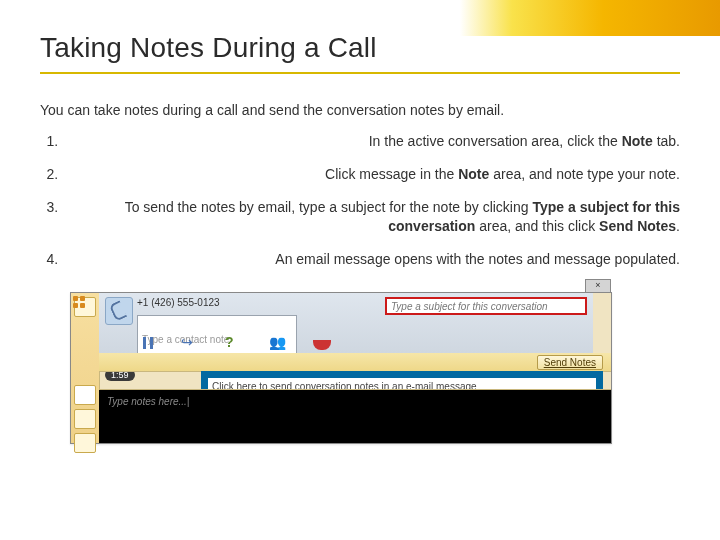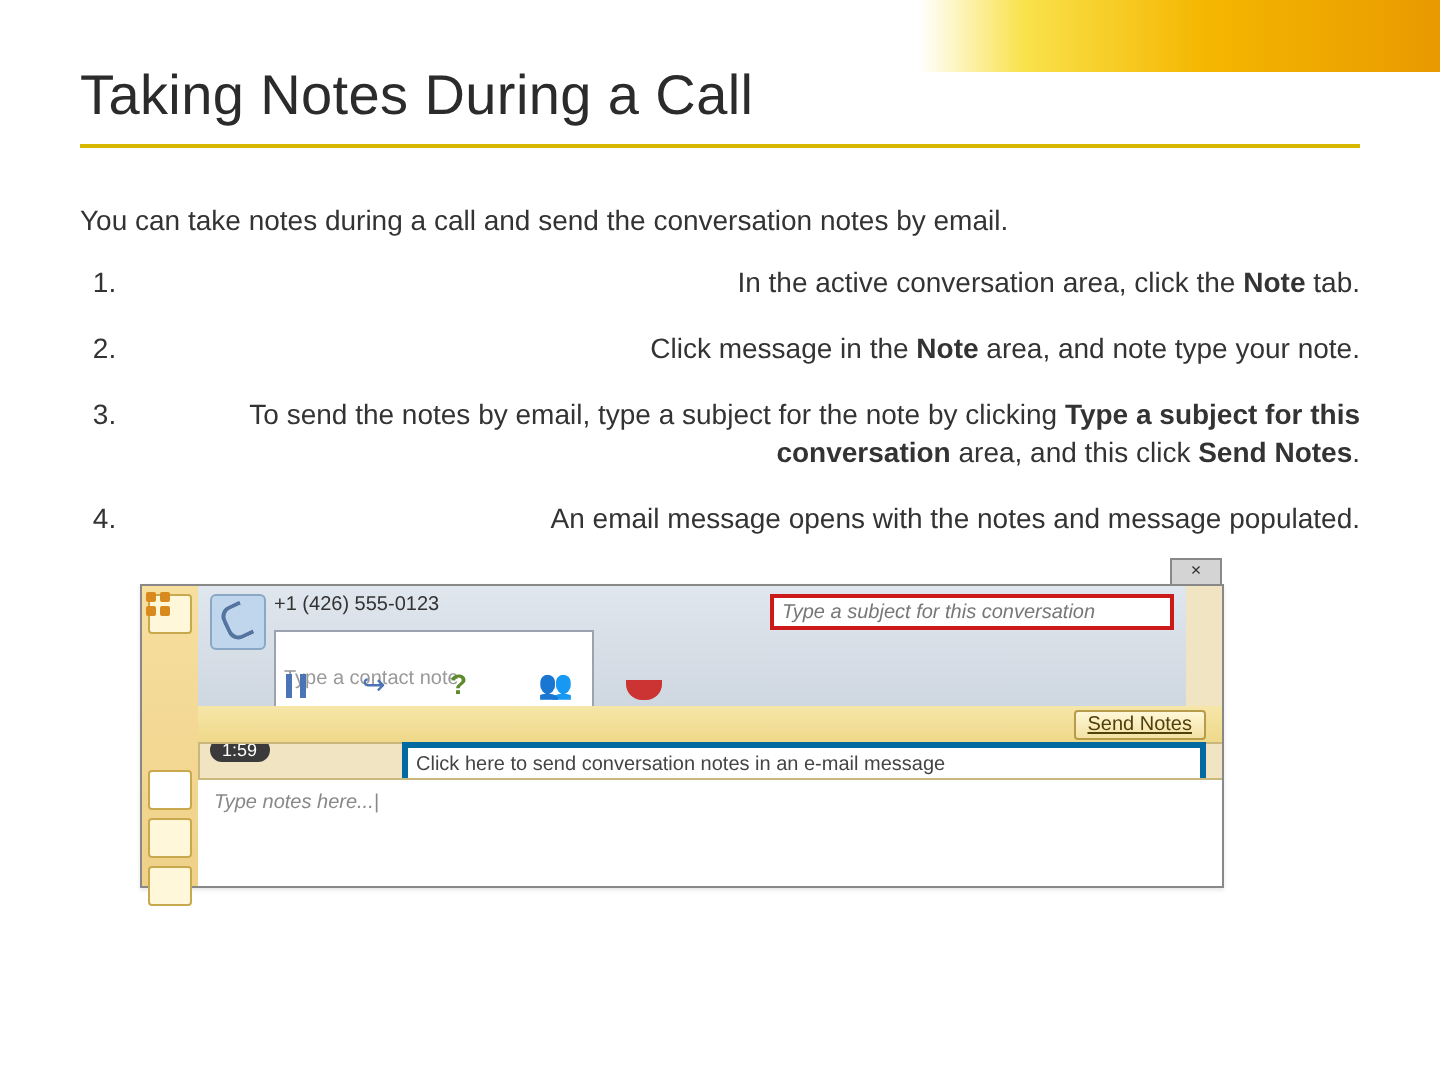--- a/index.html
+++ b/index.html
@@ -148,27 +148,27 @@
   .send-btn {
     background:linear-gradient(#fff7d8,#f2e2a2);
     border:1px solid #b59b4a;
     border-radius:2px;
     padding:1px 6px;
     font-size:10px; color:#523f0a;
     text-decoration:underline;
   }
   .hint-bar {
     position:absolute; left:130px; top:78px; right:8px; height:16px;
-    background:#fff; border:3px solid #0369a1;
+    background:#fff; border:7px solid #0369a1;
     display:flex; align-items:center; padding:0 4px;
     color:#444;
   }
   .notes-area {
     position:absolute; left:28px; top:96px; right:0; bottom:0;
-    background:#ffffff; border-top:1px solid #c9b77e;
+    background:#000000; border-top:1px solid #c9b77e;
   }
   .notes-ph {
     position:absolute; left:8px; top:6px;
     color:#888; font-style:italic;
   }
   .mock-left .spacer { height:60px; }
   .logo-dots {
     position:absolute; left:2px; top:3px;
     display:grid; grid-template-columns:repeat(2,5px); gap:2px;
   }

